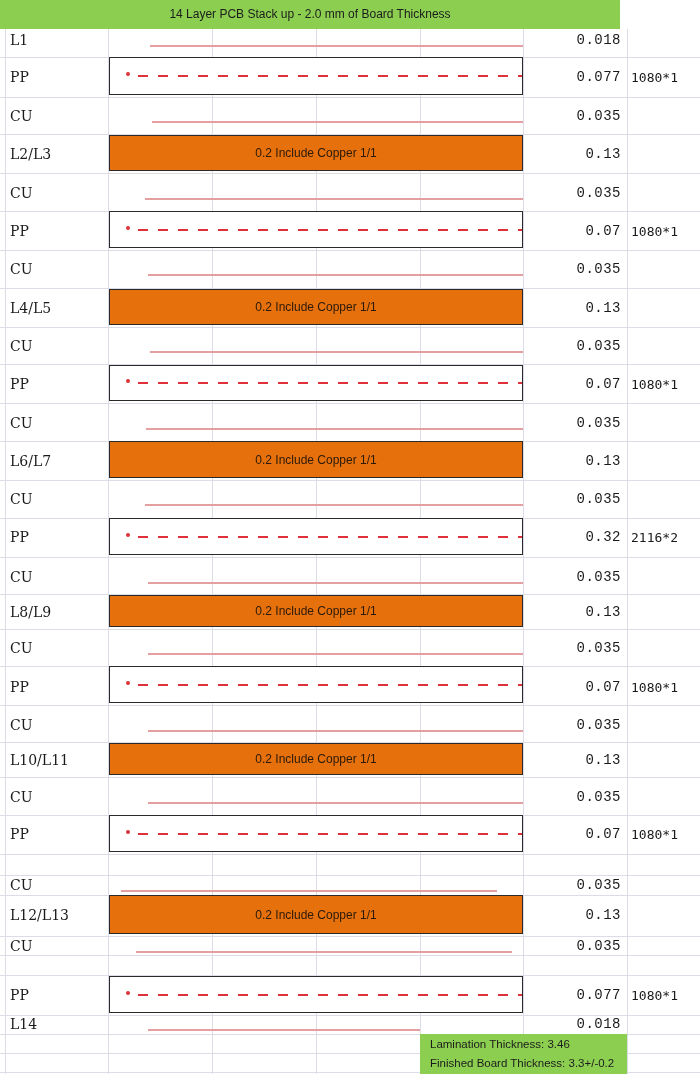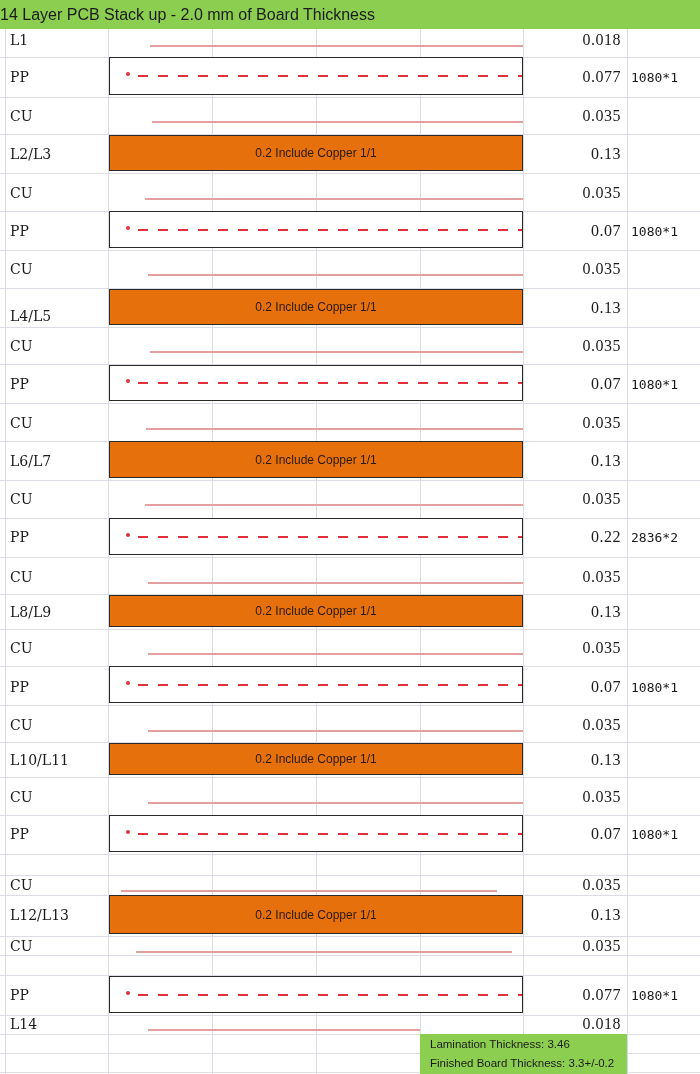--- a/index.html
+++ b/index.html
@@ -1,25 +1,25 @@
 <!DOCTYPE html>
 <html><head>
 <meta charset="utf-8">
 <style>
   html, body { margin:0; padding:0; }
   body { width:700px; height:1074px; position:relative; background:#ffffff; overflow:hidden;
          font-family:"Liberation Sans", sans-serif; }
-  .title-bar { position:absolute; left:0; top:0; width:700px; height:29px; background:#8cce50;
-               color:#1c1c1c; font-size:16px; line-height:29px; text-align:left; }
+  .title-bar { position:absolute; left:0; top:0; width:620px; height:29px; background:#8cce50;
+               color:#1c1c1c; font-size:12px; line-height:29px; text-align:center; }
   .vgrid { position:absolute; top:29px; bottom:0; width:1px; background:#dcdce6; }
   .hgrid { position:absolute; left:0; width:700px; height:1px; background:#dcdce6; }
   .label { position:absolute; left:10px; font-family:"DejaVu Serif", "Liberation Serif", serif;
            font-size:14px; color:#1a1a1a; transform:translateY(-50%); }
-  .value { position:absolute; right:79px; font-family:Liberation Serif, serif;
-           font-size:16px; color:#1a1a1a; transform:translateY(-50%); letter-spacing:0.5px;text-align:center; }
+  .value { position:absolute; right:79px; font-family:Liberation Mono, monospace;
+           font-size:14px; color:#1a1a1a; transform:translateY(-50%); letter-spacing:0.5px;text-align:center; }
   .extra { position:absolute; left:631px; font-family:"DejaVu Sans Mono", "Liberation Mono", monospace;
            font-size:13px; color:#1a1a1a; transform:translateY(-50%); }
   .cu-line { position:absolute; height:2px; background:#e4a0a0; }
   .core { position:absolute; left:109px; width:412px; background:#e5700c; border:1.5px solid #2a2a2a;
           color:#2b1a0a; font-size:12px; display:flex; align-items:center; justify-content:center; }
   .pp { position:absolute; left:109px; width:412px; background:#ffffff; border:1.5px solid #2a2a2a; }
   .pp .dash { position:absolute; left:28px; right:0; top:50%; height:2px; margin-top:-1px;
               background:repeating-linear-gradient(90deg, #e0303a 0 10px, transparent 10px 20px); }
   .pp .dot { position:absolute; left:16px; top:50%; width:4px; height:4px; margin-top:-4px;
              background:#e0303a; border-radius:50%; }
@@ -99,21 +99,21 @@
     <div class="label" style="top: 231px;">PP</div>
     <div class="pp" style="top: 211px; height: 35px;">
       <div class="dot"></div>
       <div class="dash"></div>
     </div>
     <div class="value" style="top: 231px;">0.07</div>
     <div class="extra" style="top: 231px;">1080*1</div>
     <div class="label" style="top: 269px;">CU</div>
     <div class="cu-line" style="left: 148px; width: 375px; top: 274px;"></div>
     <div class="value" style="top: 269px;">0.035</div>
-    <div class="label" style="top: 308px; margin-top: 8px;">L4/L5</div>
+    <div class="label" style="top: 308px;">L4/L5</div>
     <div class="core" style="top: 289px; height: 34px;">
       <span>0.2 Include Copper 1/1</span>
     </div>
     <div class="value" style="top: 308px;">0.13</div>
     <div class="label" style="top: 346px;">CU</div>
     <div class="cu-line" style="left: 150px; width: 373px; top: 351px;"></div>
     <div class="value" style="top: 346px;">0.035</div>
     <div class="label" style="top: 384px;">PP</div>
     <div class="pp" style="top: 365px; height: 34px;">
       <div class="dot"></div>
@@ -130,22 +130,22 @@
     </div>
     <div class="value" style="top: 461px;">0.13</div>
     <div class="label" style="top: 499px;">CU</div>
     <div class="cu-line" style="left: 145px; width: 378px; top: 504px;"></div>
     <div class="value" style="top: 499px;">0.035</div>
     <div class="label" style="top: 537px;">PP</div>
     <div class="pp" style="top: 518px; height: 35px;">
       <div class="dot"></div>
       <div class="dash"></div>
     </div>
-    <div class="value" style="top: 537px;">0.22</div>
-    <div class="extra" style="top: 537px;">2836*2</div>
+    <div class="value" style="top: 537px;">0.32</div>
+    <div class="extra" style="top: 537px;">2116*2</div>
     <div class="label" style="top: 577px;">CU</div>
     <div class="cu-line" style="left: 148px; width: 375px; top: 582px;"></div>
     <div class="value" style="top: 577px;">0.035</div>
     <div class="label" style="top: 612px;">L8/L9</div>
     <div class="core" style="top: 595px; height: 30px;">
       <span>0.2 Include Copper 1/1</span>
     </div>
     <div class="value" style="top: 612px;">0.13</div>
     <div class="label" style="top: 648px;">CU</div>
     <div class="cu-line" style="left: 148px; width: 375px; top: 653px;"></div>

